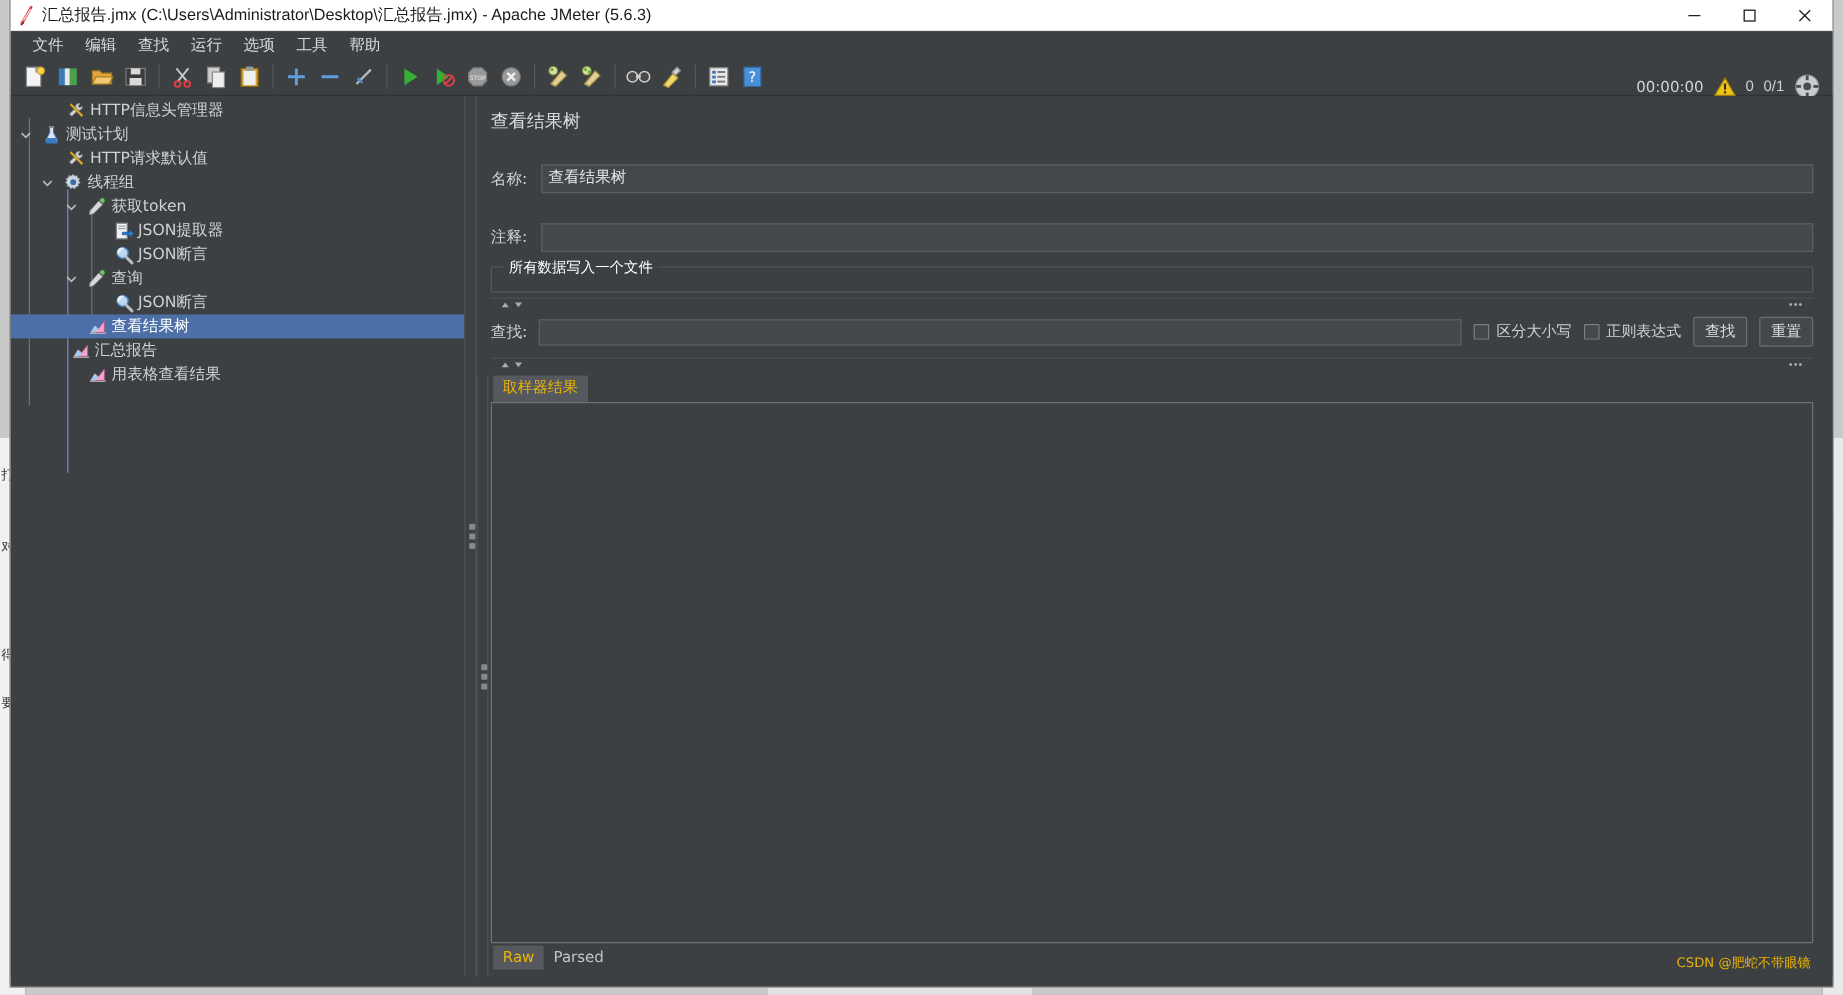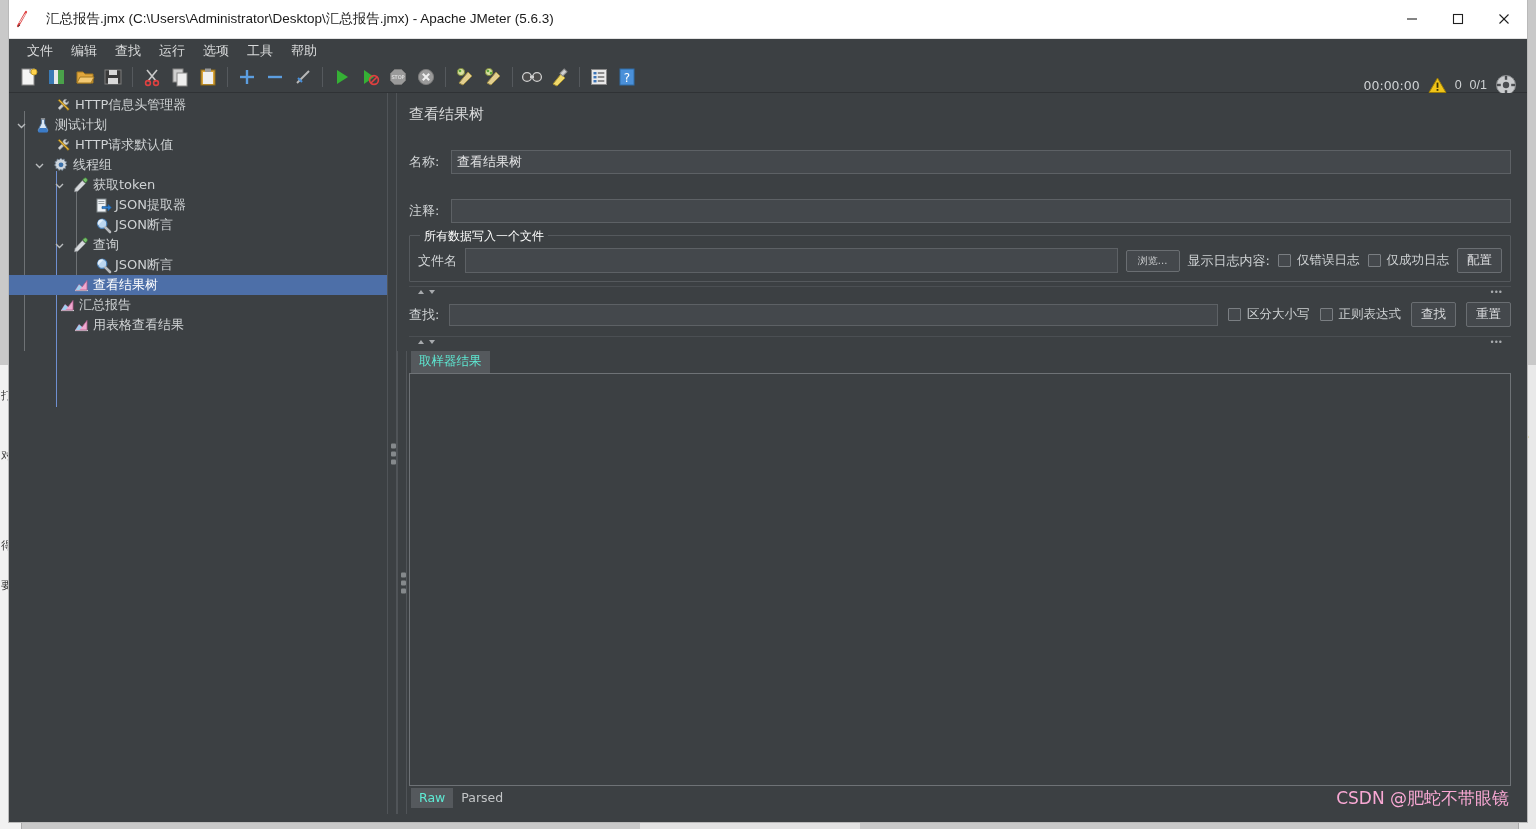--- a/index.html
+++ b/index.html
@@ -34,22 +34,22 @@
     position:absolute; left:640px; top:823px; width:220px; height:6px; background:#e2e2e2;
   }
   
   #jmeter {
     position:absolute; left:8px; top:0; width:1520px; height:823px;
     background:#3c4043; border:1px solid #b9b9b9; border-top:none;
     display:flex; flex-direction:column;
   }
   
   .titlebar {
-    height:39px; background:#ffffff; display:flex; align-items:center;
-    border-bottom:1px solid #e3e3e3; flex:none;gap:11px;
+    height:26px; background:#ffffff; display:flex; align-items:center;
+    border-bottom:1px solid #e3e3e3; flex:none;
   }
   .titlebar .app-icon { width:26px; display:flex; justify-content:center; align-items:center; }
   .titlebar .title-text {
     flex:1; font-size:13.5px; color:#1a1a1a; white-space:nowrap; overflow:hidden;
     font-family:"Liberation Sans", sans-serif;
   }
   .win-btns { display:flex; height:31px; }
   .win-btn {
     width:46px; height:31px; display:flex; align-items:center; justify-content:center;
     color:#333; font-size:12px;
@@ -159,31 +159,31 @@
     display:flex; align-items:center; padding:0 6px; border-radius:2px;
   }
   .combo .val { flex:1; font-size:12.5px; color:#9aa7bd; }
   .combo .caret { width:0;height:0;border-left:5px solid transparent;border-right:5px solid transparent;border-top:6px solid #b5b8bb; }
   .res-left .spacer { flex:1; }
   .res-left .scroll-chk { padding:0 0 14px 8px; display:flex; align-items:center; gap:8px; }
   .res-left .scroll-chk span { font-size:12.5px; color:#cfd2d4; font-family:"Liberation Sans",sans-serif; }
   .res-right { flex:1; min-width:0; display:flex; flex-direction:column; }
   .tabstrip { height:22px; display:flex; align-items:flex-end; padding-left:2px; }
   .tab {
-    padding:2px 8px 3px 8px; font-size:12.5px; color:#5eead4; background:#55595d;
+    padding:2px 8px 3px 8px; font-size:12.5px; color:#eab308; background:#55595d;
     font-family:"DejaVu Sans", sans-serif;
   }
   .tab.inactive { background:transparent; color:#c3c5c7; }
   .res-box { flex:1; margin:0 16px 0 0; background:#3c4043; border:1px solid #6e7276; }
   .bottom-tabs { height:22px; display:flex; align-items:flex-end; padding-left:2px; margin-bottom:6px; }
   
   .statusbar { height:8px; background:#3c4043; flex:none; }
   
   .watermark {
-    position:absolute; right:18px; bottom:12px; font-size:17px; color:#f9a8d4;
+    position:absolute; right:18px; bottom:12px; font-size:11px; color:#eab308;
     font-family:"DejaVu Sans", sans-serif; pointer-events:none; white-space:nowrap;
   }
   svg { display:block; }
 </style>
 </head>
 <body>
 
 <div id="desktop">
   <div class="bg-win-left">
     <div class="frag" style="top:25px">打</div>
@@ -606,35 +606,20 @@
         <div class="finput">查看结果树</div>
       </div>
 
       <div class="frow">
         <div class="flabel" style="width:42px">注释:</div>
         <div class="finput"></div>
       </div>
 
       <div class="groupbox">
         <div class="gtitle">所有数据写入一个文件</div>
-        <div class="gb-row">
-          <div class="flabel">文件名</div>
-          <div class="finput" style="height:25px"></div>
-          <div class="btn small">浏览...</div>
-          <div class="flabel">显示日志内容:</div>
-          <div class="chk">
-            <div class="chkbox"></div>
-            <span>仅错误日志</span>
-          </div>
-          <div class="chk">
-            <div class="chkbox"></div>
-            <span>仅成功日志</span>
-          </div>
-          <div class="btn">配置</div>
-        </div>
       </div>
 
       <div class="collapsebar">
         <div class="arrows">
           <svg width="8" height="8" viewBox="0 0 8 8">
               <path d="M4 2 L7 6 L1 6 Z" fill="#a8abae"></path>
             </svg>
           <svg width="8" height="8" viewBox="0 0 8 8">
               <path d="M1 2 L7 2 L4 6 Z" fill="#a8abae"></path>
             </svg>

